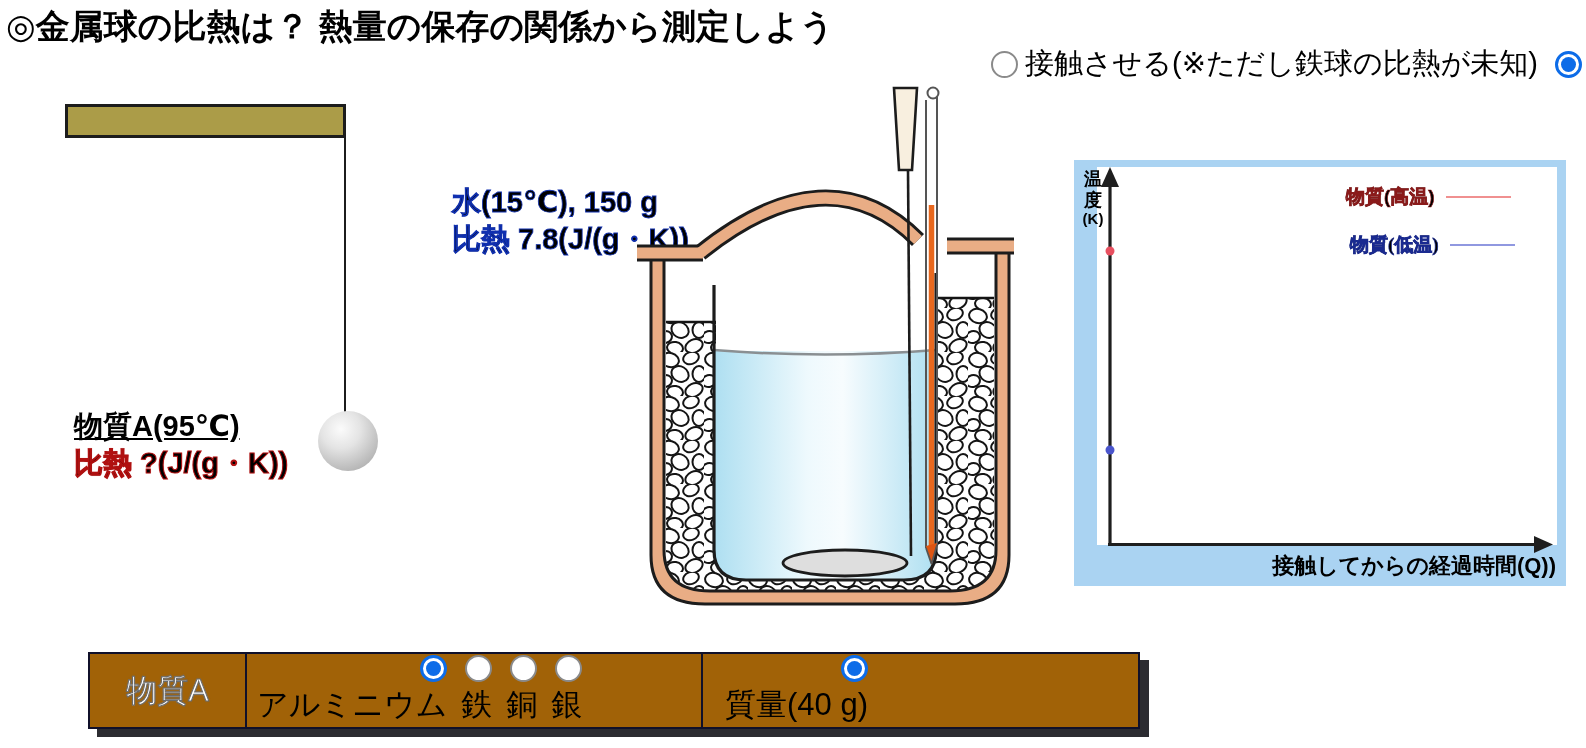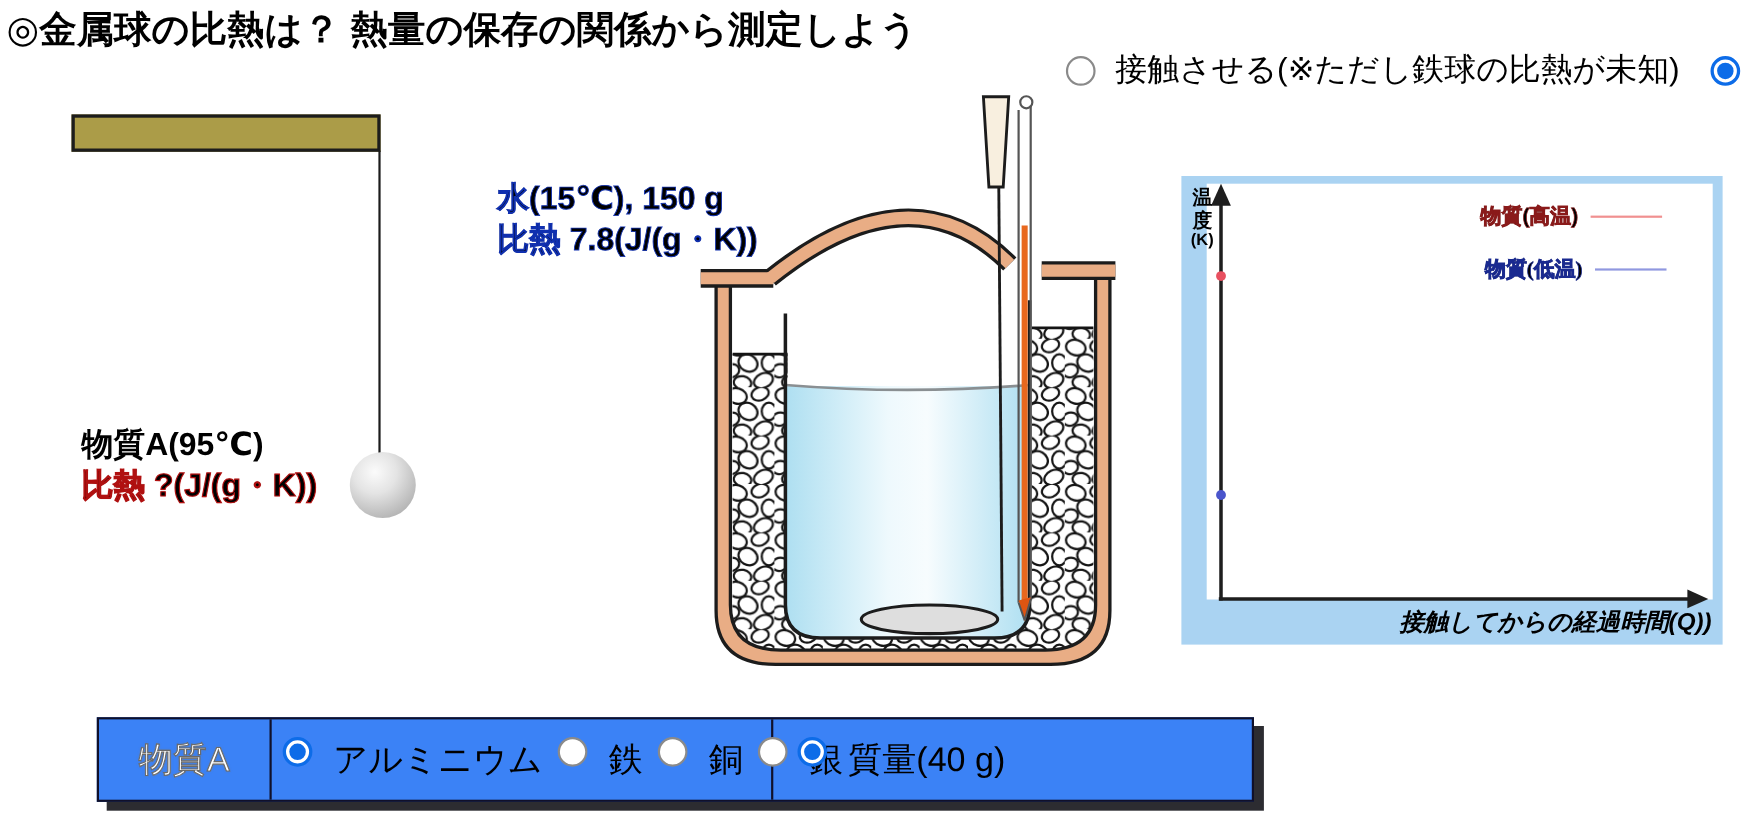--- a/index.html
+++ b/index.html
@@ -10,56 +10,56 @@
   .abs{position:absolute;}
   
   #title{left:6px;top:4px;font-size:34px;font-weight:bold;white-space:nowrap;}
   
   .radio{display:inline-block;width:27px;height:27px;border-radius:50%;
          background:#fff;border:2px solid #8a8a8a;box-sizing:border-box;
          position:relative;flex:0 0 auto;}
   .radio.sel{border:3px solid #0d6ce8;}
   .radio.sel::after{content:"";position:absolute;inset:3px;border-radius:50%;background:#0d6ce8;}
   
-  #mode-row{top:44px;right:4px;display:flex;align-items:center;gap:18px;font-size:29px;white-space:nowrap;}
+  #mode-row{top:44px;right:4px;display:flex;align-items:center;gap:7px;font-size:29px;white-space:nowrap;}
   #mode-row .lbl{margin-right:10px;}
   
   #pend-bar{left:65px;top:104px;width:281px;height:34px;background:#ab9c48;border:3px solid #1c1c1c;box-sizing:border-box;}
   #pend-string{left:344px;top:137px;width:2px;height:276px;background:#1c1c1c;}
   #metal-ball{left:318px;top:411px;width:60px;height:60px;border-radius:50%;
     background:radial-gradient(circle at 38% 30%,#fbfbfb 0%,#e4e4e4 35%,#c3c3c3 65%,#a8a8a8 90%,#9e9e9e 100%);}
-  .big-label{font-size:29px;font-weight:bold;white-space:nowrap;line-height:1.0;}
-  #subA-1{left:74px;top:391px;}
+  .big-label{font-size:29px;font-weight:bold;white-space:nowrap;line-height:1.0;margin-top:21px;}
+  #subA-1{left:74px;top:391px;text-decoration:underline;}
   #subA-2{left:74px;top:428px;-webkit-text-stroke:1px #b01010;text-shadow:0 0 1px #c02020;}
   #water-1{left:452px;top:167px;-webkit-text-stroke:0.8px #1030b0;}
   #water-2{left:452px;top:204px;-webkit-text-stroke:0.8px #1030b0;}
   
   #graph-panel{left:1074px;top:160px;width:492px;height:426px;background:#aad3f2;}
   #plot-area{position:absolute;left:23px;top:7px;width:460px;height:378px;background:#ffffff;}
   #axes-svg{position:absolute;left:0;top:0;width:492px;height:426px;}
   #ylabel{position:absolute;left:3px;top:9px;width:32px;text-align:center;
           font-weight:bold;font-size:18px;line-height:1.15;}
   #ylabel .yl3{font-size:15px;}
   .legend-row{position:absolute;display:flex;align-items:center;gap:11px;font-size:19px;font-weight:bold;white-space:nowrap;}
   #legend-hot{left:272px;top:24px;-webkit-text-stroke:0.7px #8a1a1a;}
   #legend-cold{left:276px;top:72px;font-family:Liberation Serif, serif;-webkit-text-stroke:0.7px #1a2a90;}
   .legend-line{width:65px;height:2px;}
   .legend-line.hot{background:#f09090;}
   .legend-line.cold{background:#9098e0;}
-  #xlabel{position:absolute;right:10px;bottom:5px;font-size:22px;font-weight:bold;white-space:nowrap;font-style:italic;}
+  #xlabel{position:absolute;right:10px;bottom:5px;font-size:22px;font-weight:bold;white-space:nowrap;}
   
-  #control-panel{left:88px;top:652px;width:1052px;height:77px;background:#3b82f6;
+  #control-panel{left:88px;top:652px;width:1052px;height:77px;background:#a16207;
     border:2px solid #10102a;box-sizing:border-box;display:flex;
     box-shadow:9px 8px 0 rgba(15,15,20,0.88);}
   .cp-cell{display:flex;align-items:center;box-sizing:border-box;font-size:31px;white-space:nowrap;}
   #cp-cell-name{width:157px;justify-content:center;border-right:2px solid #10102a;
     color:#fff;font-size:31px;-webkit-text-stroke:1px #6a6a6a;text-shadow:0 0 2px #777;}
   #cp-cell-substance{width:456px;border-right:2px solid #10102a;padding-left:10px;gap:6px;}
   #cp-cell-mass{flex:1;padding-left:22px;gap:6px;}
-  .opt{display:flex;align-items:flex-start;gap:19px;margin-right:8px;}
+  .opt{display:flex;align-items:flex-end;gap:2px;margin-right:8px;flex-direction:column;}
 </style>
 </head>
 <body>
 
 <div class="abs" id="title">◎金属球の比熱は？ 熱量の保存の関係から測定しよう</div>
 
 <div class="abs" id="mode-row">
   <span class="radio"></span>
   <span class="lbl">接触させる(※ただし鉄球の比熱が未知)</span>
   <span class="radio sel"></span>

